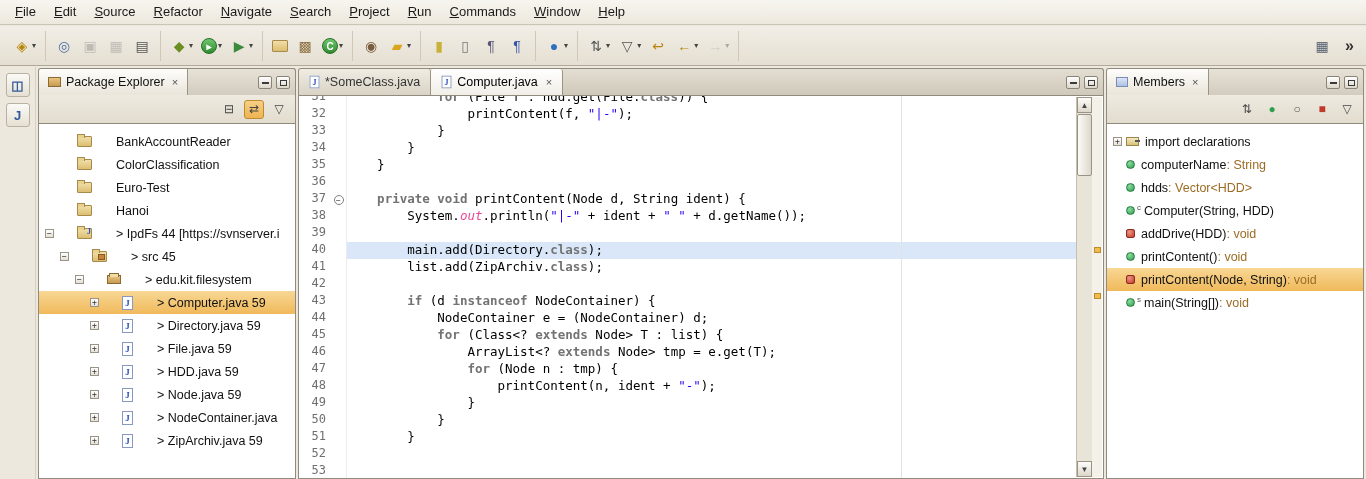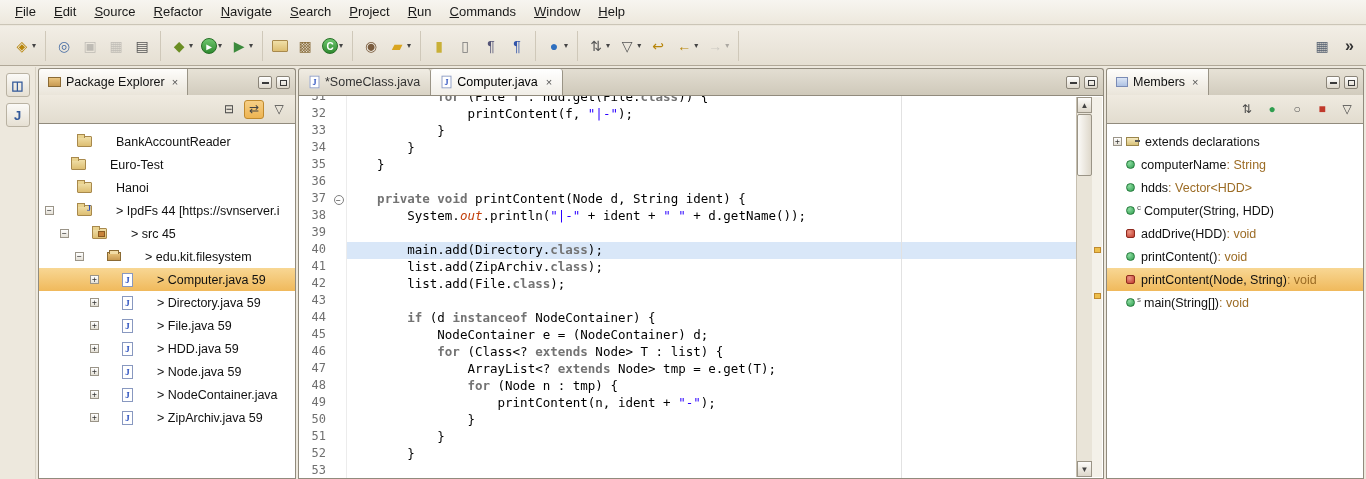--- a/index.html
+++ b/index.html
@@ -96,21 +96,21 @@
   .fold-circle { width:10px; height:10px; border:1px solid #808080; border-radius:50%; background:#fff;
     font:8px/9px "DejaVu Sans Mono",monospace; text-align:center; color:#444; }
   .code-scroll { position:absolute; top:0; bottom:0; left:48px; right:27px; overflow:hidden; }
   .shift { margin-top:-7px; }
   .line-highlight { position:absolute; left:0; right:0; height:17px; background:#D9E7F8; display:none; z-index:0; }
   .print-margin { position:absolute; top:0; bottom:0; left:554px; width:1px; background:#E2E2E2; z-index:1; }
   .code-lines { position:relative; z-index:2; }
   .code-line { height:17px; line-height:17px; font:12.5px "DejaVu Sans Mono",monospace; white-space:pre; color:#000; position:relative; }
   .tok-k { color:#737373; font-weight:bold; }
   .tok-s { color:#2A00FF; }
-  .tok-f { color:#c2410c; font-style:italic; }
+  .tok-f { color:#ec4899; font-style:italic; }
   .caret { position:absolute; left:0; top:1px; width:2px; height:14px; background:#000; }
   .vscroll { position:absolute; top:1px; bottom:1px; right:11px; width:16px; background:#E9E4D8; border-left:1px solid #C6BFB0; }
   .sarrow { height:16px; border:1px solid #9A9486; background:linear-gradient(#FDFCFA,#DDD7CA);
     text-align:center; font-size:8px; line-height:15px; color:#444; }
   .sarrow.down { position:absolute; bottom:0; left:0; right:0; }
   .sthumb { position:absolute; top:17px; left:0; right:0; height:62px;
     background:linear-gradient(90deg,#FBFAF7,#DED8CB); border:1px solid #9A9486; border-radius:2px; }
   .overview { position:absolute; top:1px; bottom:1px; right:1px; width:10px; background:#F4F1E9; }
   .ov-marker { position:absolute; right:1px; width:7px; height:6px; background:#EDBE4B; border:1px solid #C08A2E; }
 
@@ -287,21 +287,26 @@
         <div class="vtb-btn pressed">⇄</div>
         <div class="vtb-btn">▽</div>
       </div>
     <div class="view-body">
       <div class="tree" id="pe-tree">
           <div class="tree-row" style="padding-left: 6px;">
             <span class="expander hidden-exp"></span>
             <span class="ti icon-folder"></span>
             <span class="tree-label">BankAccountReader</span>
           </div>
-          <div class="tree-row" style="">
+          <div class="tree-row" style="padding-left: 6px;">
+            <span class="expander hidden-exp"></span>
+            <span class="ti icon-folder"></span>
+            <span class="tree-label">ColorClassification</span>
+          </div>
+          <div class="tree-row" style="padding-left: 6px;">
             <span class="expander hidden-exp"></span>
             <span class="ti icon-folder"></span>
             <span class="tree-label">Euro-Test</span>
           </div>
           <div class="tree-row" style="padding-left: 6px;">
             <span class="expander hidden-exp"></span>
             <span class="ti icon-folder"></span>
             <span class="tree-label">Hanoi</span>
           </div>
           <div class="tree-row" style="padding-left: 6px;">
@@ -445,21 +450,20 @@
             <div class="code-line">                <span class="tok-p">printContent(f, </span><span class="tok-s">"|-"</span><span class="tok-p">);</span></div>
             <div class="code-line">            <span class="tok-p">}</span></div>
             <div class="code-line">        <span class="tok-p">}</span></div>
             <div class="code-line">    <span class="tok-p">}</span></div>
             <div class="code-line"></div>
             <div class="code-line">    <span class="tok-k">private</span><span class="tok-p"> </span><span class="tok-k">void</span><span class="tok-p"> printContent(Node d, String ident) {</span></div>
             <div class="code-line">        <span class="tok-p">System.</span><span class="tok-f">out</span><span class="tok-p">.println(</span><span class="tok-s">"|-"</span><span class="tok-p"> + ident + </span><span class="tok-s">" "</span><span class="tok-p"> + d.getName());</span></div>
             <div class="code-line"></div>
             <div class="code-line">        <span class="tok-p">main.add(Directory.</span><span class="tok-k">class</span><span class="tok-p">);</span></div>
             <div class="code-line">        <span class="tok-p">list.add(ZipArchiv.</span><span class="tok-k">class</span><span class="tok-p">);</span></div>
-            <div class="code-line">        <span class="tok-p">list.add(File.</span><span class="tok-k">class</span><span class="tok-p">);</span></div>
             <div class="code-line"></div>
             <div class="code-line">        <span class="tok-k">if</span><span class="tok-p"> (d </span><span class="tok-k">instanceof</span><span class="tok-p"> NodeContainer) {</span></div>
             <div class="code-line">            <span class="tok-p">NodeContainer e = (NodeContainer) d;</span></div>
             <div class="code-line">            <span class="tok-k">for</span><span class="tok-p"> (Class&lt;? </span><span class="tok-k">extends</span><span class="tok-p"> Node&gt; T : list) {</span></div>
             <div class="code-line">                <span class="tok-p">ArrayList&lt;? </span><span class="tok-k">extends</span><span class="tok-p"> Node&gt; tmp = e.get(T);</span></div>
             <div class="code-line">                <span class="tok-k">for</span><span class="tok-p"> (Node n : tmp) {</span></div>
             <div class="code-line">                    <span class="tok-p">printContent(n, ident + </span><span class="tok-s">"-"</span><span class="tok-p">);</span></div>
             <div class="code-line">                <span class="tok-p">}</span></div>
             <div class="code-line">            <span class="tok-p">}</span></div>
             <div class="code-line">        <span class="tok-p">}</span></div>
@@ -498,21 +502,21 @@
         <div class="vtb-btn" style="color: rgb(47, 158, 79);">●</div>
         <div class="vtb-btn" style="color: rgb(85, 85, 85);">○</div>
         <div class="vtb-btn" style="color: rgb(192, 57, 43);">■</div>
         <div class="vtb-btn">▽</div>
       </div>
     <div class="view-body">
       <div class="m-list" id="mem-list">
           <div class="m-row">
             <span class="expander">+</span>
             <span class="mi mi-imports"></span>
-            <span class="m-label">extends declarations</span>
+            <span class="m-label">import declarations</span>
           </div>
           <div class="m-row">
             <span class="expander hidden-exp"></span>
             <span class="mi mi-field"></span>
             <span class="m-label">computerName</span>
             <span class="m-suffix"> : String</span>
           </div>
           <div class="m-row">
             <span class="expander hidden-exp"></span>
             <span class="mi mi-field"></span>

